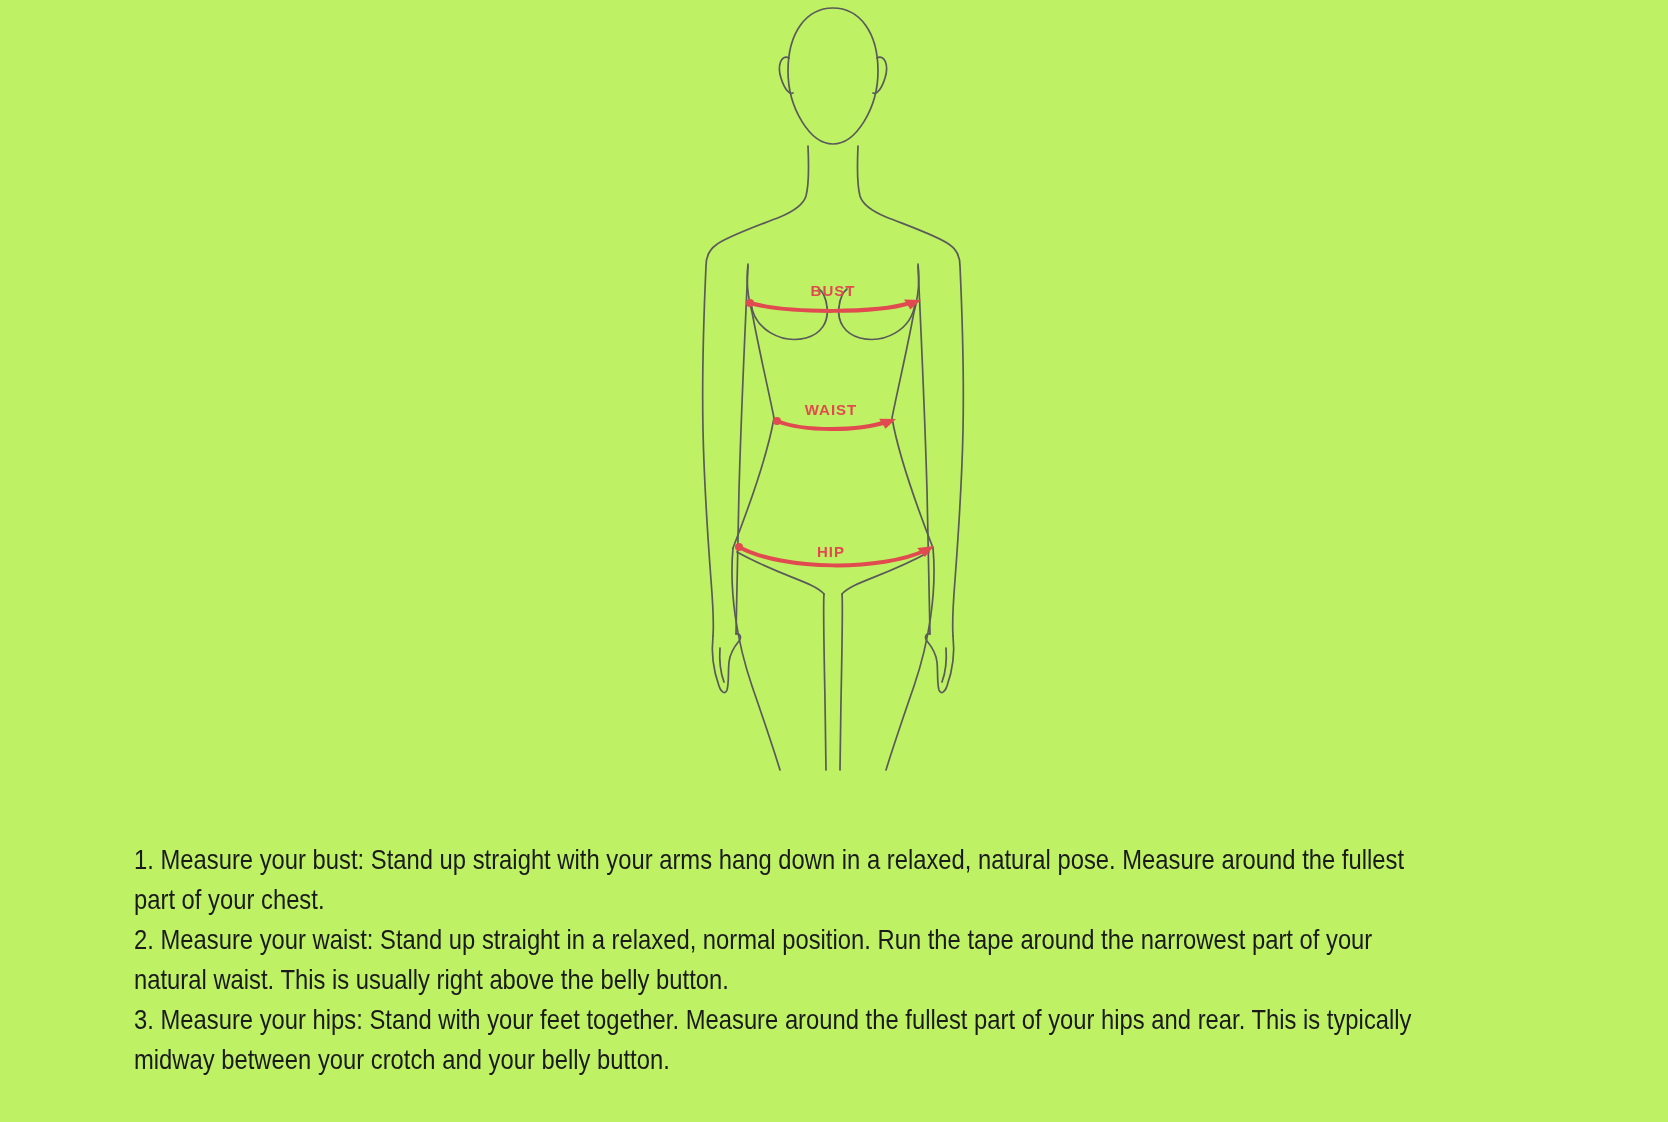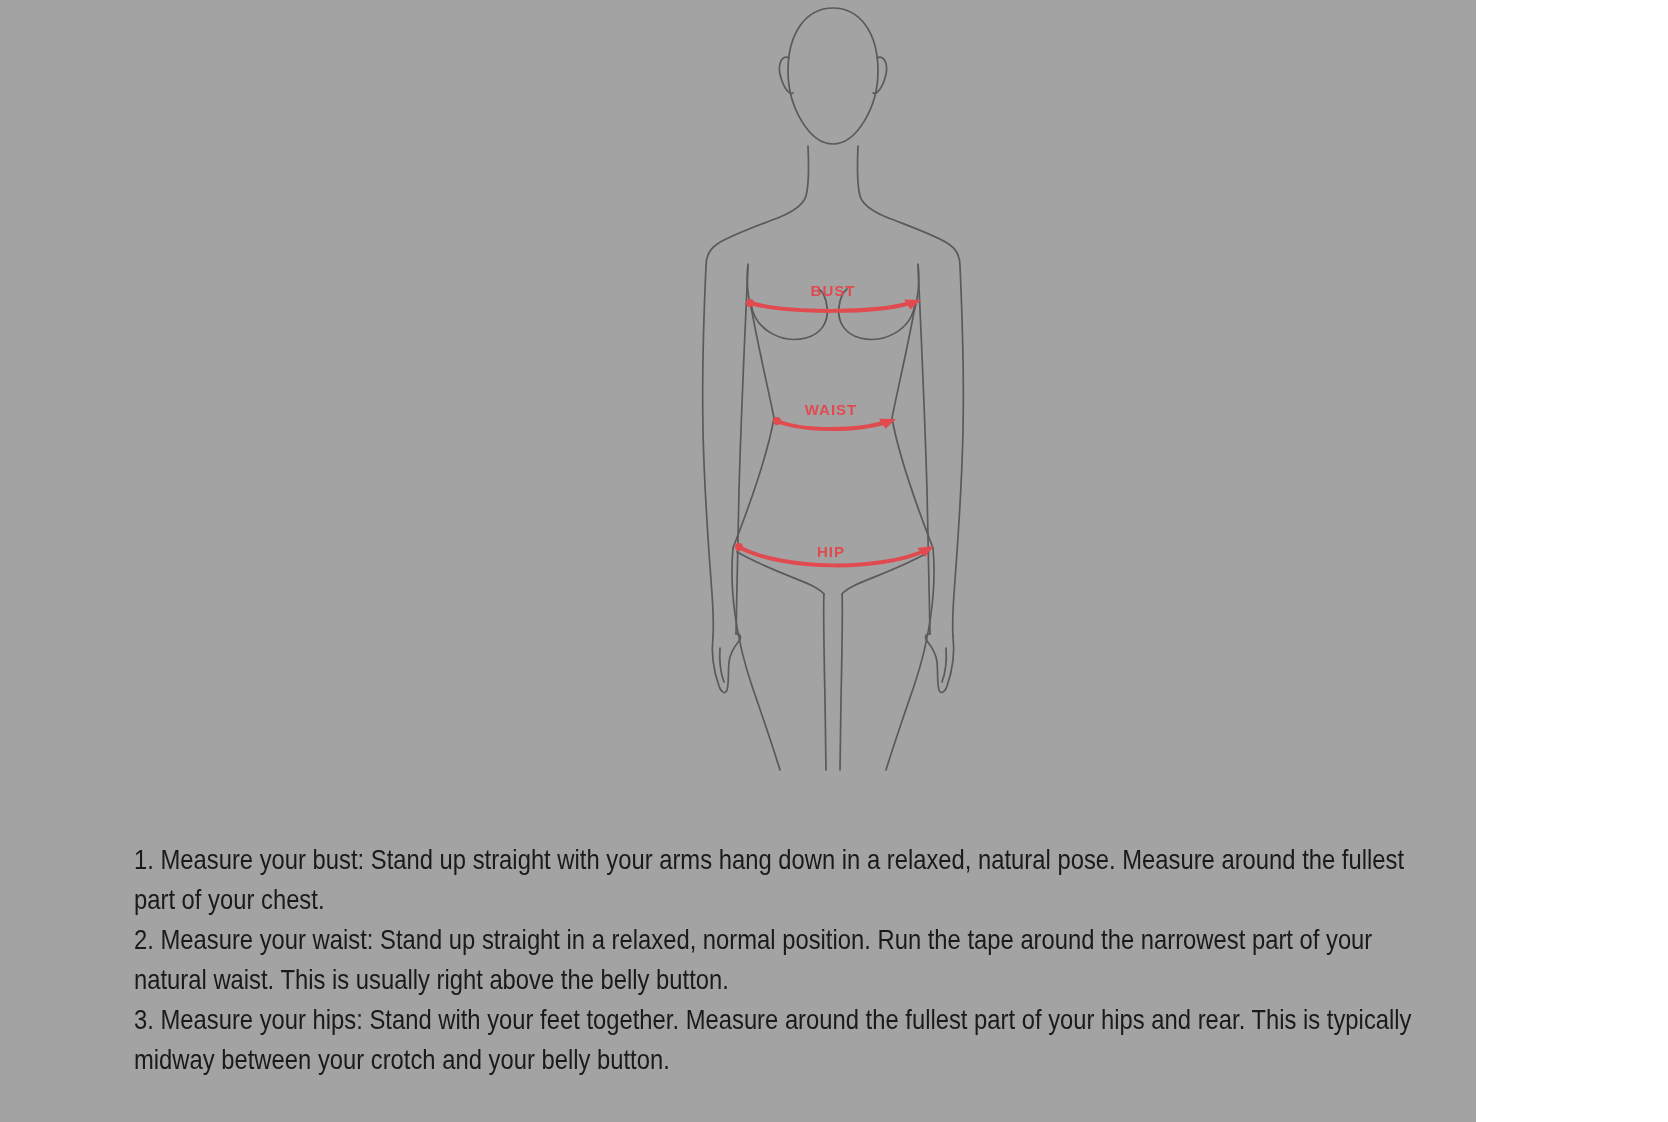--- a/index.html
+++ b/index.html
@@ -3,23 +3,23 @@
 <meta charset="utf-8">
 <style>
   :root{
     --accent:#e14b50;
     --line:#5a5a5a;
   }
   *{box-sizing:border-box;}
   html,body{margin:0;padding:0;background:#ffffff;}
   .page{
     position:relative;
-    width:1476px;
+    width:1668px;
     height:1122px;
-    background:#a3a3a3;
+    background:#bef264;
     overflow:hidden;
     font-family:"Liberation Sans",sans-serif;
   }
   .diagram{
     position:absolute;
     left:640px;
     top:0;
     width:340px;
     height:778px;
   }

